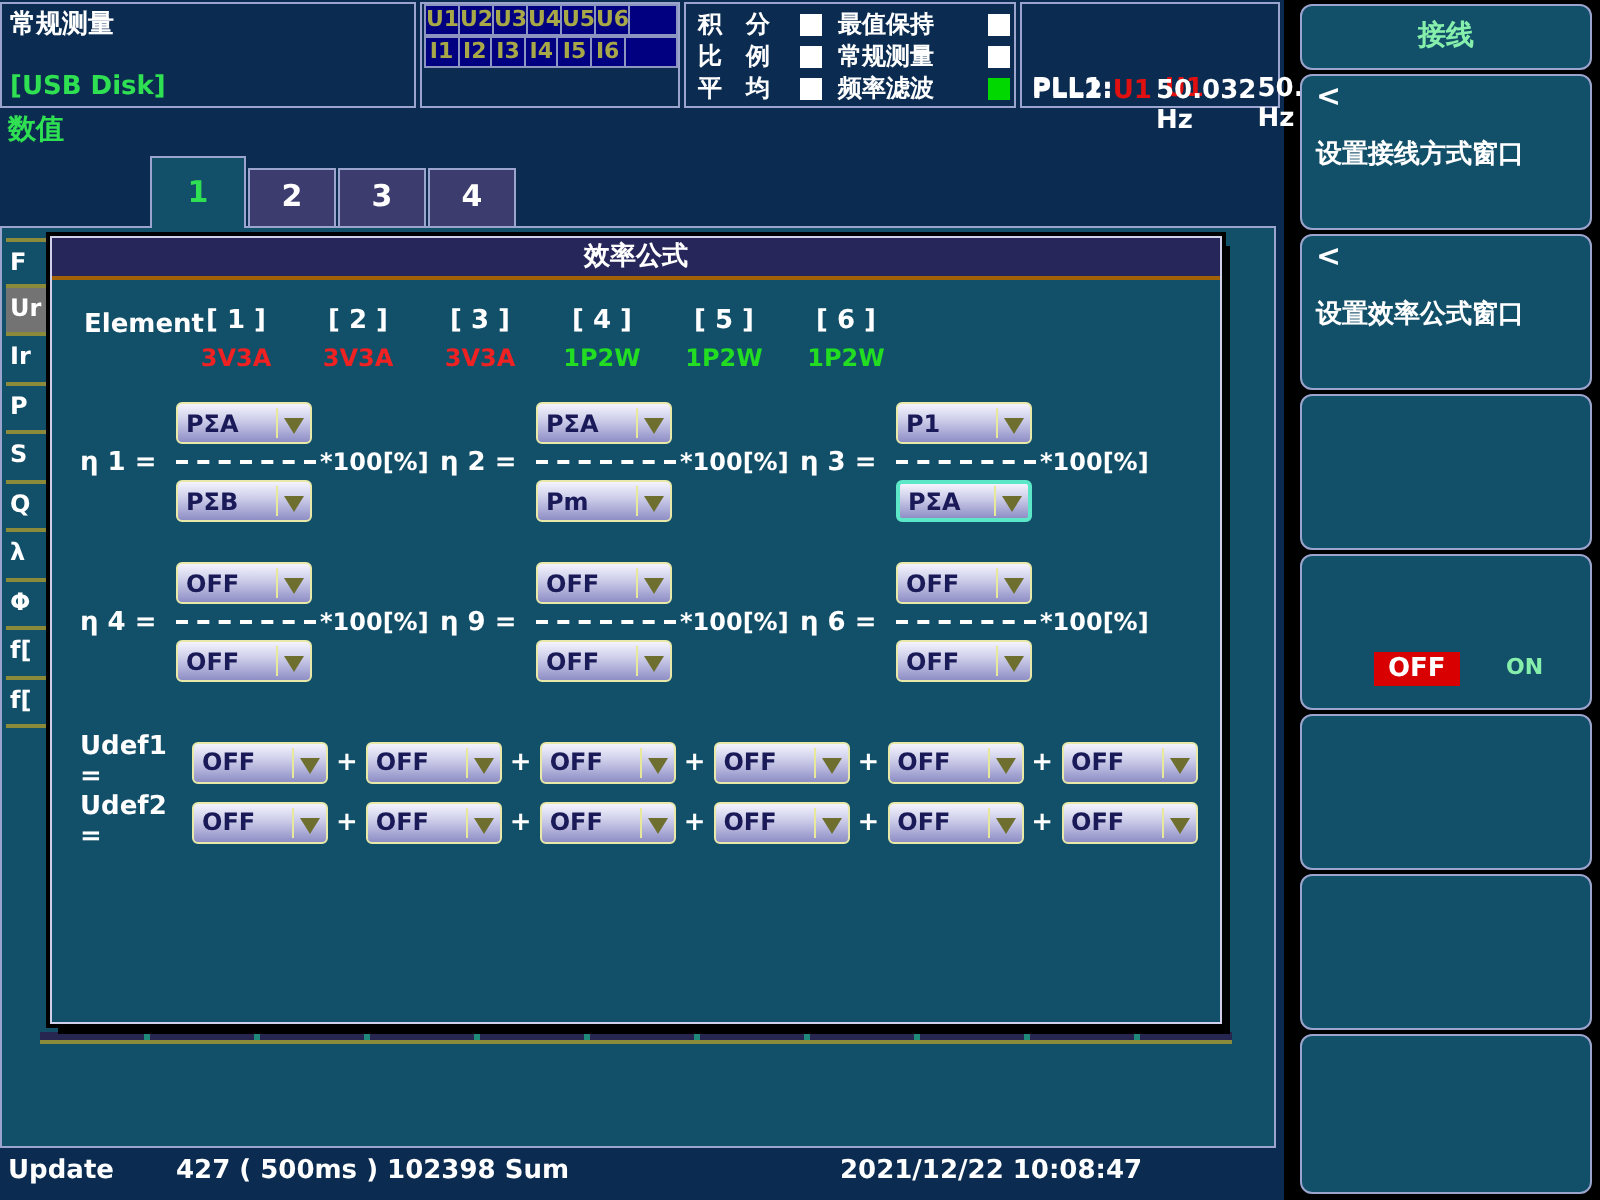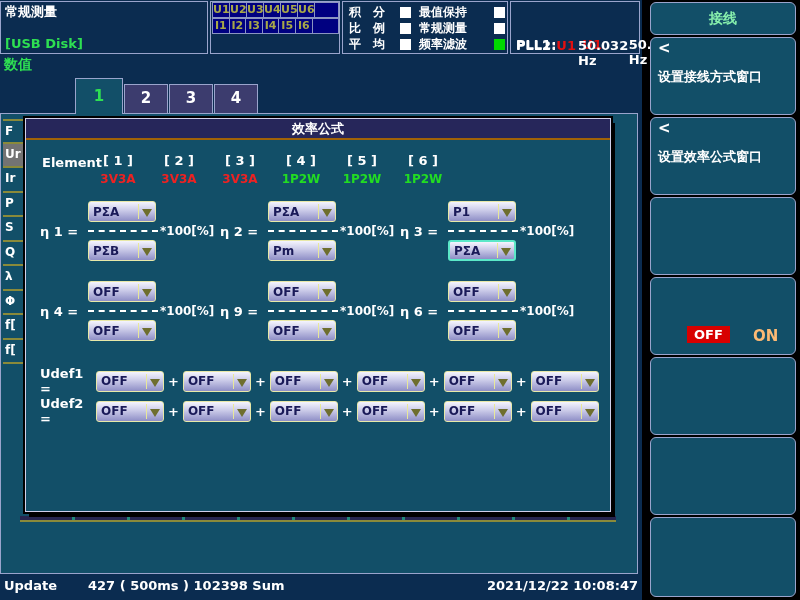--- a/index.html
+++ b/index.html
@@ -98,26 +98,26 @@
   #sp1 .t { color:#86efac; font-size:14px; line-height:31px; }
   #sp2 { top:37px;  height:78px; } #sp3 { top:117px; height:78px; }
   #sp4 { top:197px; height:78px; } #sp5 { top:277px; height:78px; }
   #sp6 { top:357px; height:78px; } #sp7 { top:437px; height:78px; }
   #sp8 { top:517px; height:80px; }
   .sp .arrow { position:absolute; left:7px; top:1px; color:#fff; font-size:15px; }
   .sp .blab  { position:absolute; left:7px; top:30px; color:#fff; font-size:13px; }
   .ulab { position:absolute; top:24px; width:100%; text-align:center; color:#fff; font-size:13px; }
   .off-btn { position:absolute; left:36px; top:48px; background:#d80000; color:#fff;
              font-size:13px; padding:1px 7px; }
-  .on-btn  { position:absolute; left:102px; top:49px; color:#fdba74; font-size:15px; }
+  .on-btn  { position:absolute; left:102px; top:49px; color:#86efac; font-size:11px; }
 
   
   .st { position:absolute; top:578px; color:#fff; font-size:13px; }
   #stUpd { left:4px; } #stCnt { left:88px; }
-  #stDate { left:420px; width:218px; text-align:right; }
+  #stDate { left:420px; width:218px; text-align:left; }
 </style>
 </head>
 <body>
 
 <div class="lbg"></div>
 
 <div class="tbox" id="b1">
   <div class="mode-lab">常规测量</div>
   <div class="stor-lab">[USB Disk]</div>
 </div>

